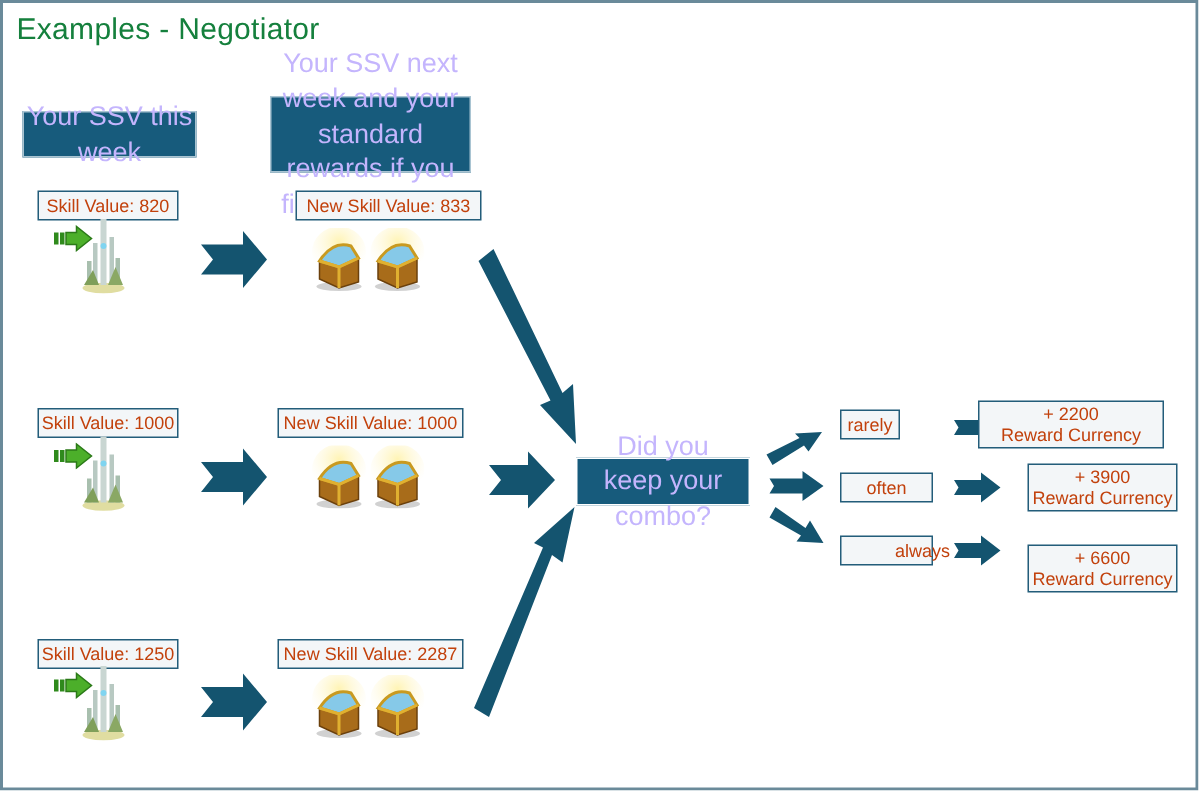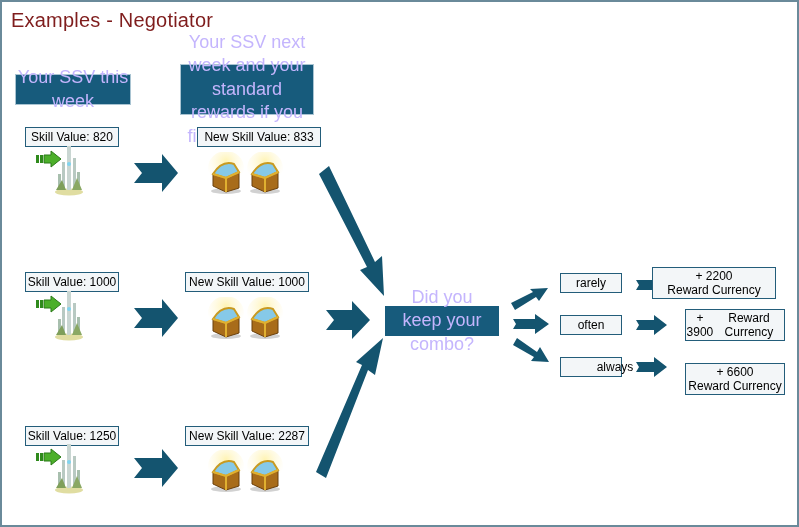--- a/index.html
+++ b/index.html
@@ -1,24 +1,24 @@
 <!DOCTYPE html>
 <html><head>
 <meta charset="utf-8">
 <style>
   html, body { margin: 0; padding: 0; background: #ffffff; }
   body { width: 799px; height: 527px; position: relative; overflow: hidden;
          font-family: "Liberation Sans", "DejaVu Sans", sans-serif; }
   .frame { position: absolute; left: 0; top: 0; width: 795px; height: 523px;
            border: 2px solid #6a8a9a; background: #fff; }
-  .title { position: absolute; left: 11px; top: 9px; font-size: 20px; color: #7f1d1d; letter-spacing: 0.2px; }
+  .title { position: absolute; left: 11px; top: 9px; font-size: 20px; color: #15803d; letter-spacing: 0.2px; }
   .darkbox { position: absolute; background: #175b7c; color: #c4b5fd; font-size: 18px;
              text-align: center; display: flex; align-items: center; justify-content: center;
              line-height: 1.3; box-sizing: border-box; border: 1px solid #a9c4d2; }
-  .lightbox { position: absolute; background: #f3f6f8; color: #000000; border: 1.5px solid #235d7a;
+  .lightbox { position: absolute; background: #f3f6f8; color: #c2410c; border: 1.5px solid #235d7a;
               font-size: 12px; text-align: center; box-sizing: border-box;
               display: flex; align-items: center; justify-content: center; line-height: 1.2; }
   .icon { position: absolute; }
   svg.arrows { position: absolute; left: 0; top: 0; }
 </style>
 </head>
 <body>
 
 <div class="frame"></div>
 <div class="title">Examples - Negotiator</div>
@@ -203,28 +203,28 @@
       <ellipse cx="18" cy="39" rx="15" ry="3" fill="#000" opacity="0.18"></ellipse>
       <path d="M5 22 L18 14 L31 20 L31 36 L18 40 L5 34 Z" fill="#a86c1a" stroke="#6b400c" stroke-width="1"></path>
       <path d="M5 22 Q14 8 26 12 L31 20 L18 26 Z" fill="#86c9e8" stroke="#c99a20" stroke-width="2"></path>
       <path d="M18 26 L18 40" stroke="#e0b030" stroke-width="2"></path>
       <path d="M5 22 L18 26 L31 20" stroke="#e0b030" stroke-width="2" fill="none"></path>
     </svg>
   </div>
 
 <div class="darkbox" style="left:384px; top:305px; width:116px; height:32px; padding:0 8px; border:1px solid #fff;">Did you keep your combo?</div>
 
-<div class="lightbox" style="left:560px; top:273px; width:62px; height:20px;">rarely</div>
+<div class="lightbox" style="left:560px; top:273px; width:40px; height:20px;">rarely</div>
 <div class="lightbox" style="left:560px; top:315px; width:62px; height:20px;">often</div>
 <div class="lightbox" style="left:560px; top:357px; width:62px; height:20px;padding-left:48px;">always</div>
 
 <div class="lightbox" style="left:652px; top:267px; width:124px; height:32px; flex-direction:column;">
   <span>+ 2200</span>
   <span>Reward Currency</span>
 </div>
-<div class="lightbox" style="left:685px; top:309px; width:100px; height:32px; flex-direction:row;">
+<div class="lightbox" style="left:685px; top:309px; width:100px; height:32px; flex-direction:column;">
   <span>+ 3900</span>
   <span>Reward Currency</span>
 </div>
 <div class="lightbox" style="left:685px; top:351px; width:100px; height:32px; flex-direction:column;margin-top:12px;">
   <span>+ 6600</span>
   <span>Reward Currency</span>
 </div>
 
 </body></html>

